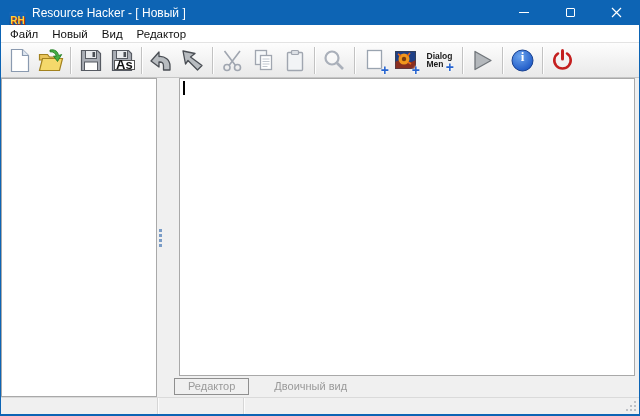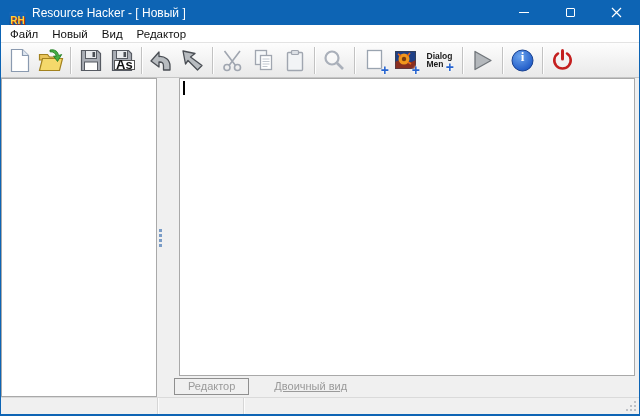--- a/index.html
+++ b/index.html
@@ -65,21 +65,21 @@
   .editor-row{flex:1;display:flex;min-height:0;}
   .editor-gutter{width:15px;flex:0 0 auto;background:#f0f0f0;}
   .editor{flex:1;background:#ffffff;border:1px solid #a9a9a9;position:relative;margin-right:4px;
     font-family:"Liberation Mono",monospace;font-size:12px;color:#000;}
   .caret{position:absolute;left:3px;top:2px;width:2px;height:14px;background:#000;}
   
   .tab-row{height:21px;flex:0 0 auto;display:flex;align-items:center;
     font-size:11px;color:#9a9a9a;background:#f0f0f0;padding-left:10px;}
   .tab{padding:1px 13px 2px;}
   .tab.active{border:1px solid #8f8f8f;background:#f0f0f0;}
-  .tab.inactive{margin-left:12px;text-decoration:underline;}
+  .tab.inactive{margin-left:12px;}
   
   .statusbar{height:17px;flex:0 0 auto;background:#f0f0f0;border-top:1px solid #dadada;
     display:flex;position:relative;font-size:10px;color:#555;}
   .sb-sec{height:100%;border-right:1px solid #d6d6d6;box-shadow:1px 0 0 rgba(255,255,255,.8);}
   .sb-sec1{width:157px;}
   .sb-sec2{width:86px;}
   .sb-sec3{flex:1;border-right:none;box-shadow:none;}
   .sb-grip{position:absolute;right:2px;bottom:2px;}
 </style>
 </head>

